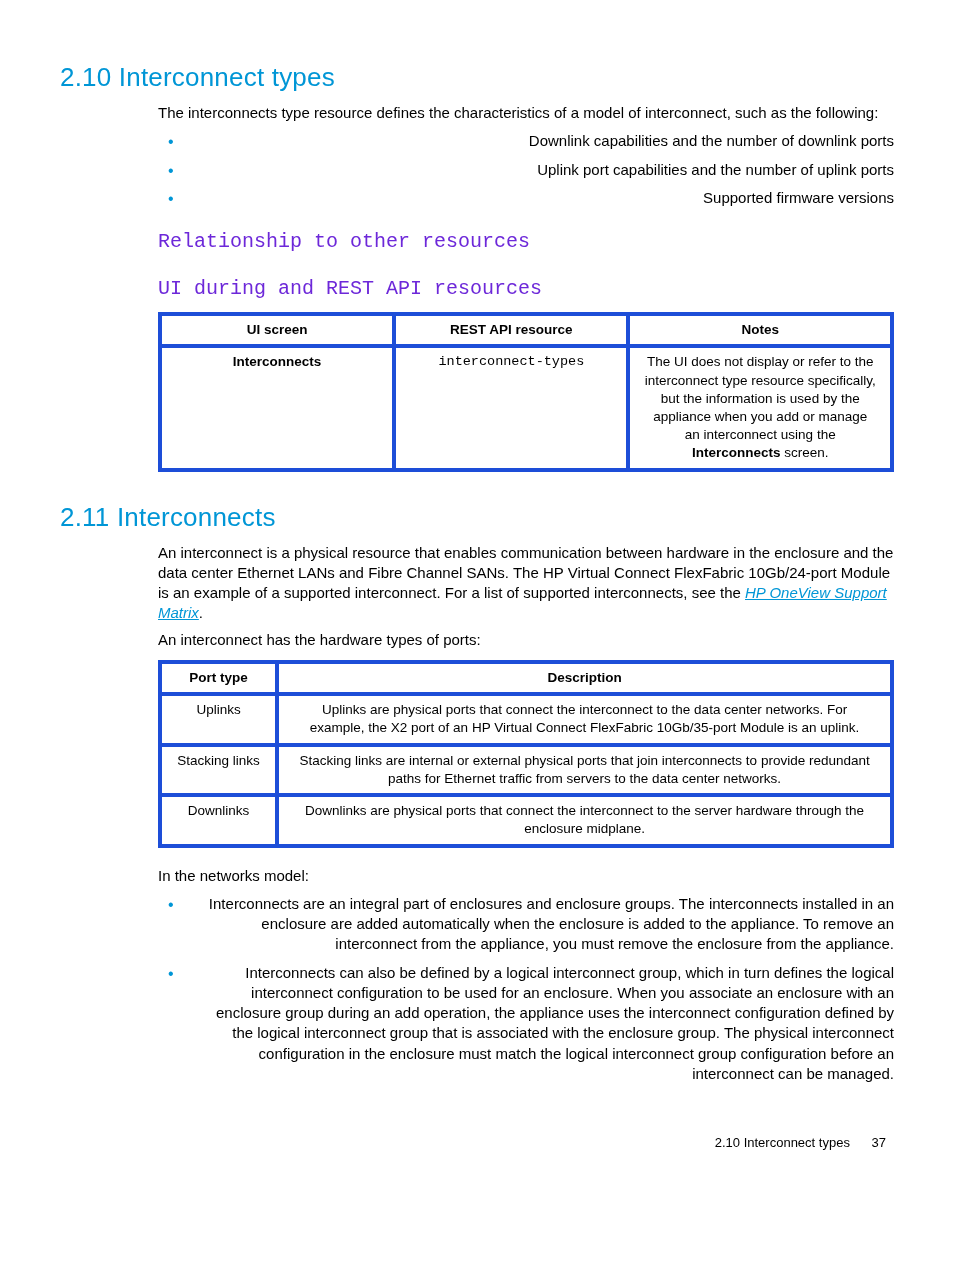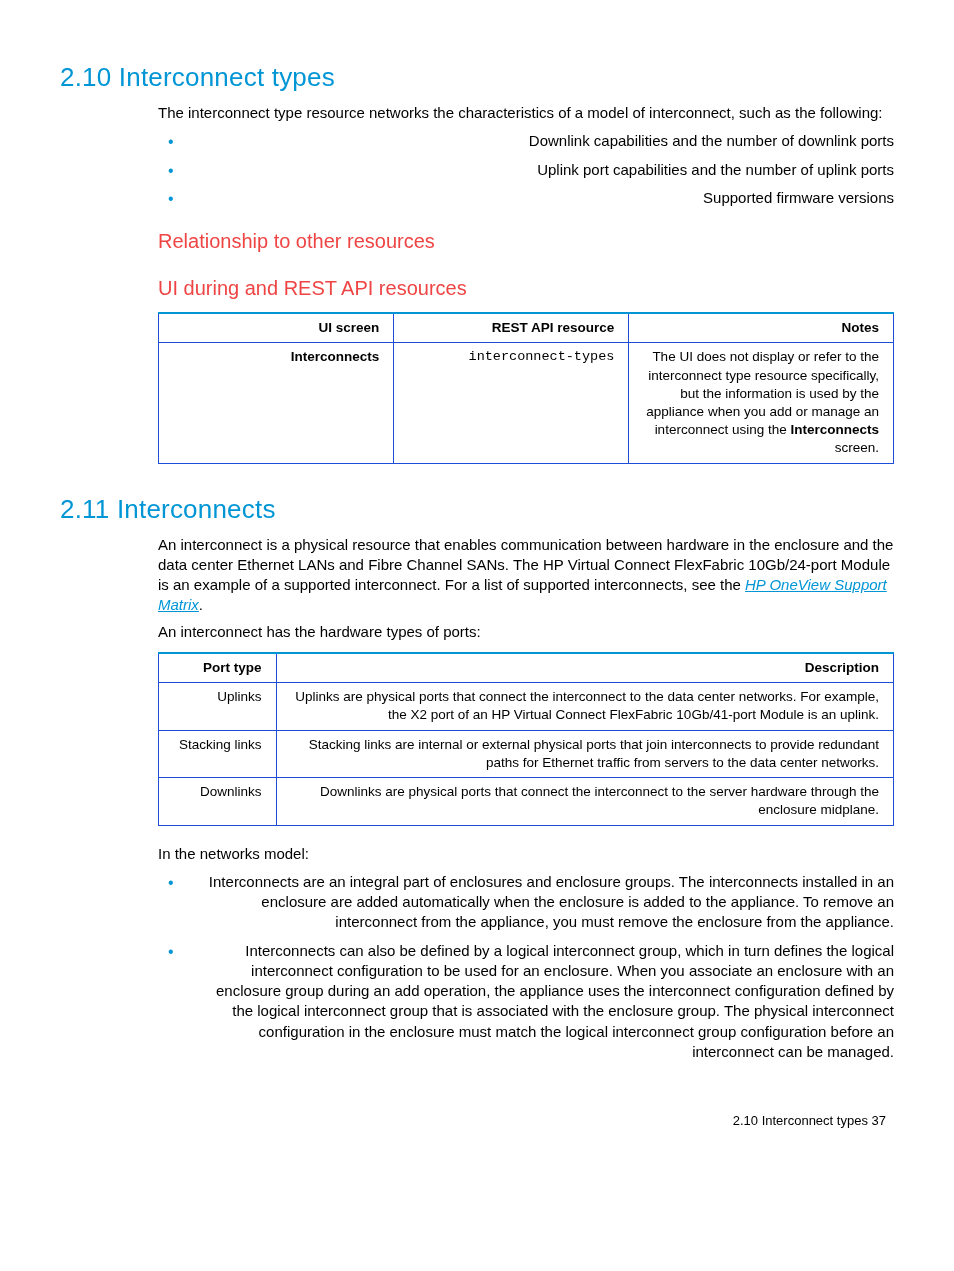--- a/index.html
+++ b/index.html
@@ -14,23 +14,23 @@
   }
   h2.section-title {
     font-family: "Trebuchet MS", Arial, sans-serif;
     font-weight: normal;
     color: #0096D6;
     font-size: 26px;
     margin: 10px 0 8px 0;
     letter-spacing: 0.2px;
   }
   h3.sub-title {
-    font-family: Liberation Sans, sans-serif;
+    font-family: Liberation Mono, monospace;
     font-weight: normal;
-    color: #ef4444;
+    color: #6d28d9;
     font-size: 20px;
     margin: 20px 0 6px 98px;
   }
   .body-block {
     margin-left: 98px;
   }
   p {
     margin: 6px 0;
   }
   ul.bullets {
@@ -61,51 +61,52 @@
     text-decoration: underline;
     font-style: italic;
   }
   table.info {
     border-collapse: collapse;
     width: 100%;
     margin-top: 10px;
     font-size: 13.5px;
   }
   table.info th, table.info td {
-    border: 1px solid #1d4ed8;
+    border: 4px solid #1d4ed8;
     padding: 5px 14px;
-    text-align: right;
+    text-align: center;
     vertical-align: top;
   }
   table.info thead tr {
     border-top: 2px solid #0096D6;
   }
   table.info thead th {
     font-weight: bold;
   }
   .mono {
     font-family: "Courier New", monospace;
   }
   .footer {
     margin-top: 50px;
     text-align: right;
     font-size: 13px;
     padding-right: 8px;
   }
   .footer .pnum {
     display: inline-block;
+    margin-left: 18px;
   }
 </style>
 </head>
 <body>
 
 <h2 class="section-title">2.10 Interconnect types</h2>
 
 <div class="body-block">
-  <p>The interconnect type resource networks the characteristics of a model of interconnect, such as the following:</p>
+  <p>The interconnects type resource defines the characteristics of a model of interconnect, such as the following:</p>
   <ul class="bullets">
     <li>Downlink capabilities and the number of downlink ports</li>
     <li>Uplink port capabilities and the number of uplink ports</li>
     <li>Supported firmware versions</li>
   </ul>
 </div>
 
 <h3 class="sub-title">Relationship to other resources</h3>
 <div class="body-block">
 </div>
@@ -152,21 +153,21 @@
       </colgroup>
     <thead>
       <tr>
         <th>Port type</th>
         <th>Description</th>
       </tr>
     </thead>
     <tbody>
       <tr>
         <td>Uplinks</td>
-        <td>Uplinks are physical ports that connect the interconnect to the data center networks. For example, the X2 port of an HP Virtual Connect FlexFabric 10Gb/41-port Module is an uplink.</td>
+        <td>Uplinks are physical ports that connect the interconnect to the data center networks. For example, the X2 port of an HP Virtual Connect FlexFabric 10Gb/35-port Module is an uplink.</td>
       </tr>
       <tr>
         <td>Stacking links</td>
         <td>Stacking links are internal or external physical ports that join interconnects to provide redundant paths for Ethernet traffic from servers to the data center networks.</td>
       </tr>
       <tr>
         <td>Downlinks</td>
         <td>Downlinks are physical ports that connect the interconnect to the server hardware through the enclosure midplane.</td>
       </tr>
     </tbody>

